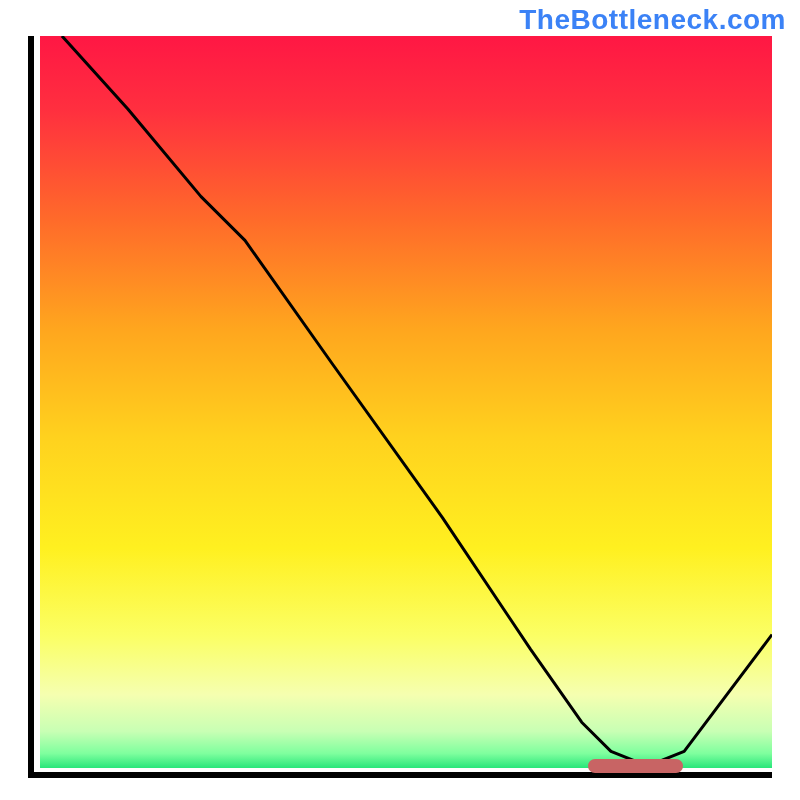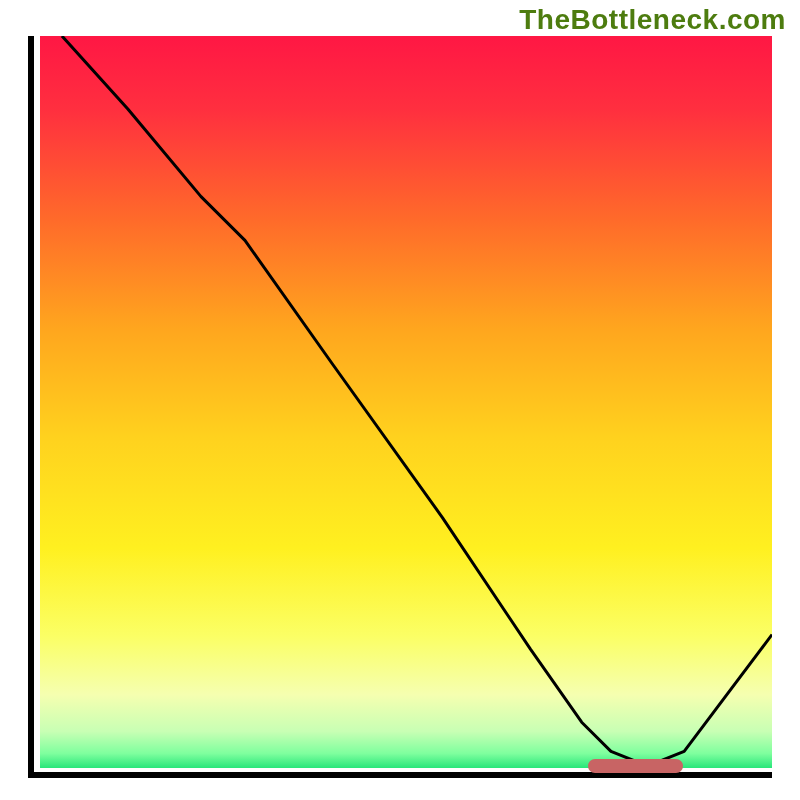--- a/index.html
+++ b/index.html
@@ -15,21 +15,21 @@
     position: relative;
     width: 800px;
     height: 800px;
   }
   .watermark {
     position: absolute;
     top: 4px;
     right: 14px;
     font-size: 28px;
     font-weight: 600;
-    color: #4d7c0f;
+    color: #3b82f6;
     letter-spacing: 0.5px;
   }
   .plot {
     position: absolute;
     left: 28px;
     top: 36px;
     width: 744px;
     height: 742px;
     box-sizing: border-box;
     border-left: 6px solid #000;

